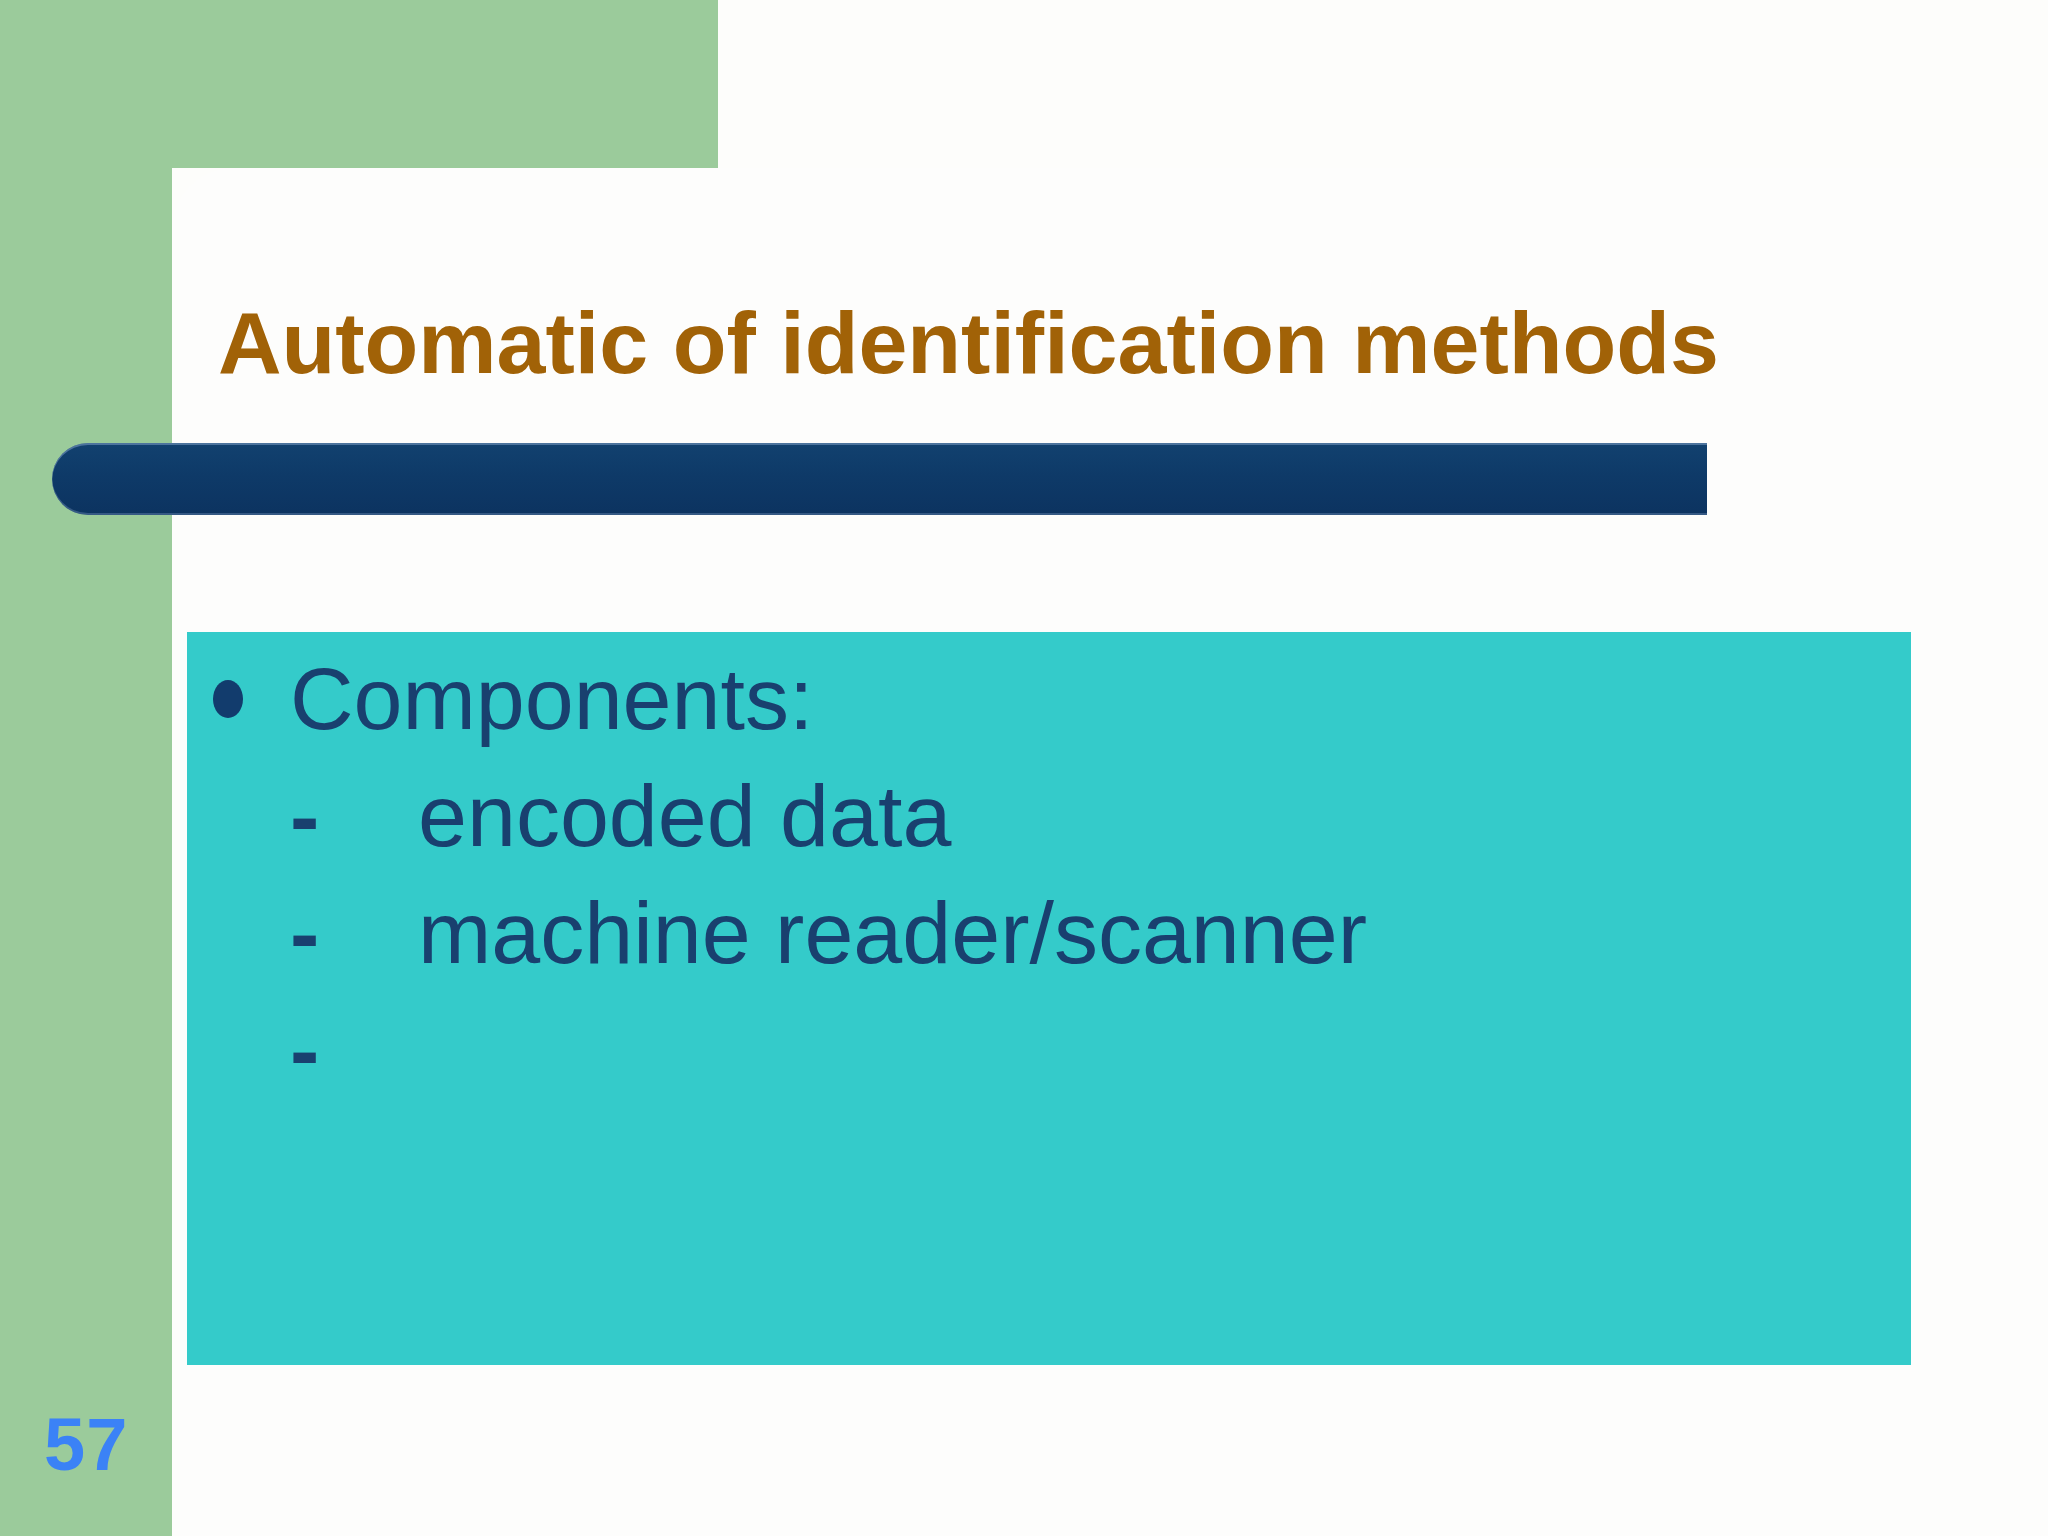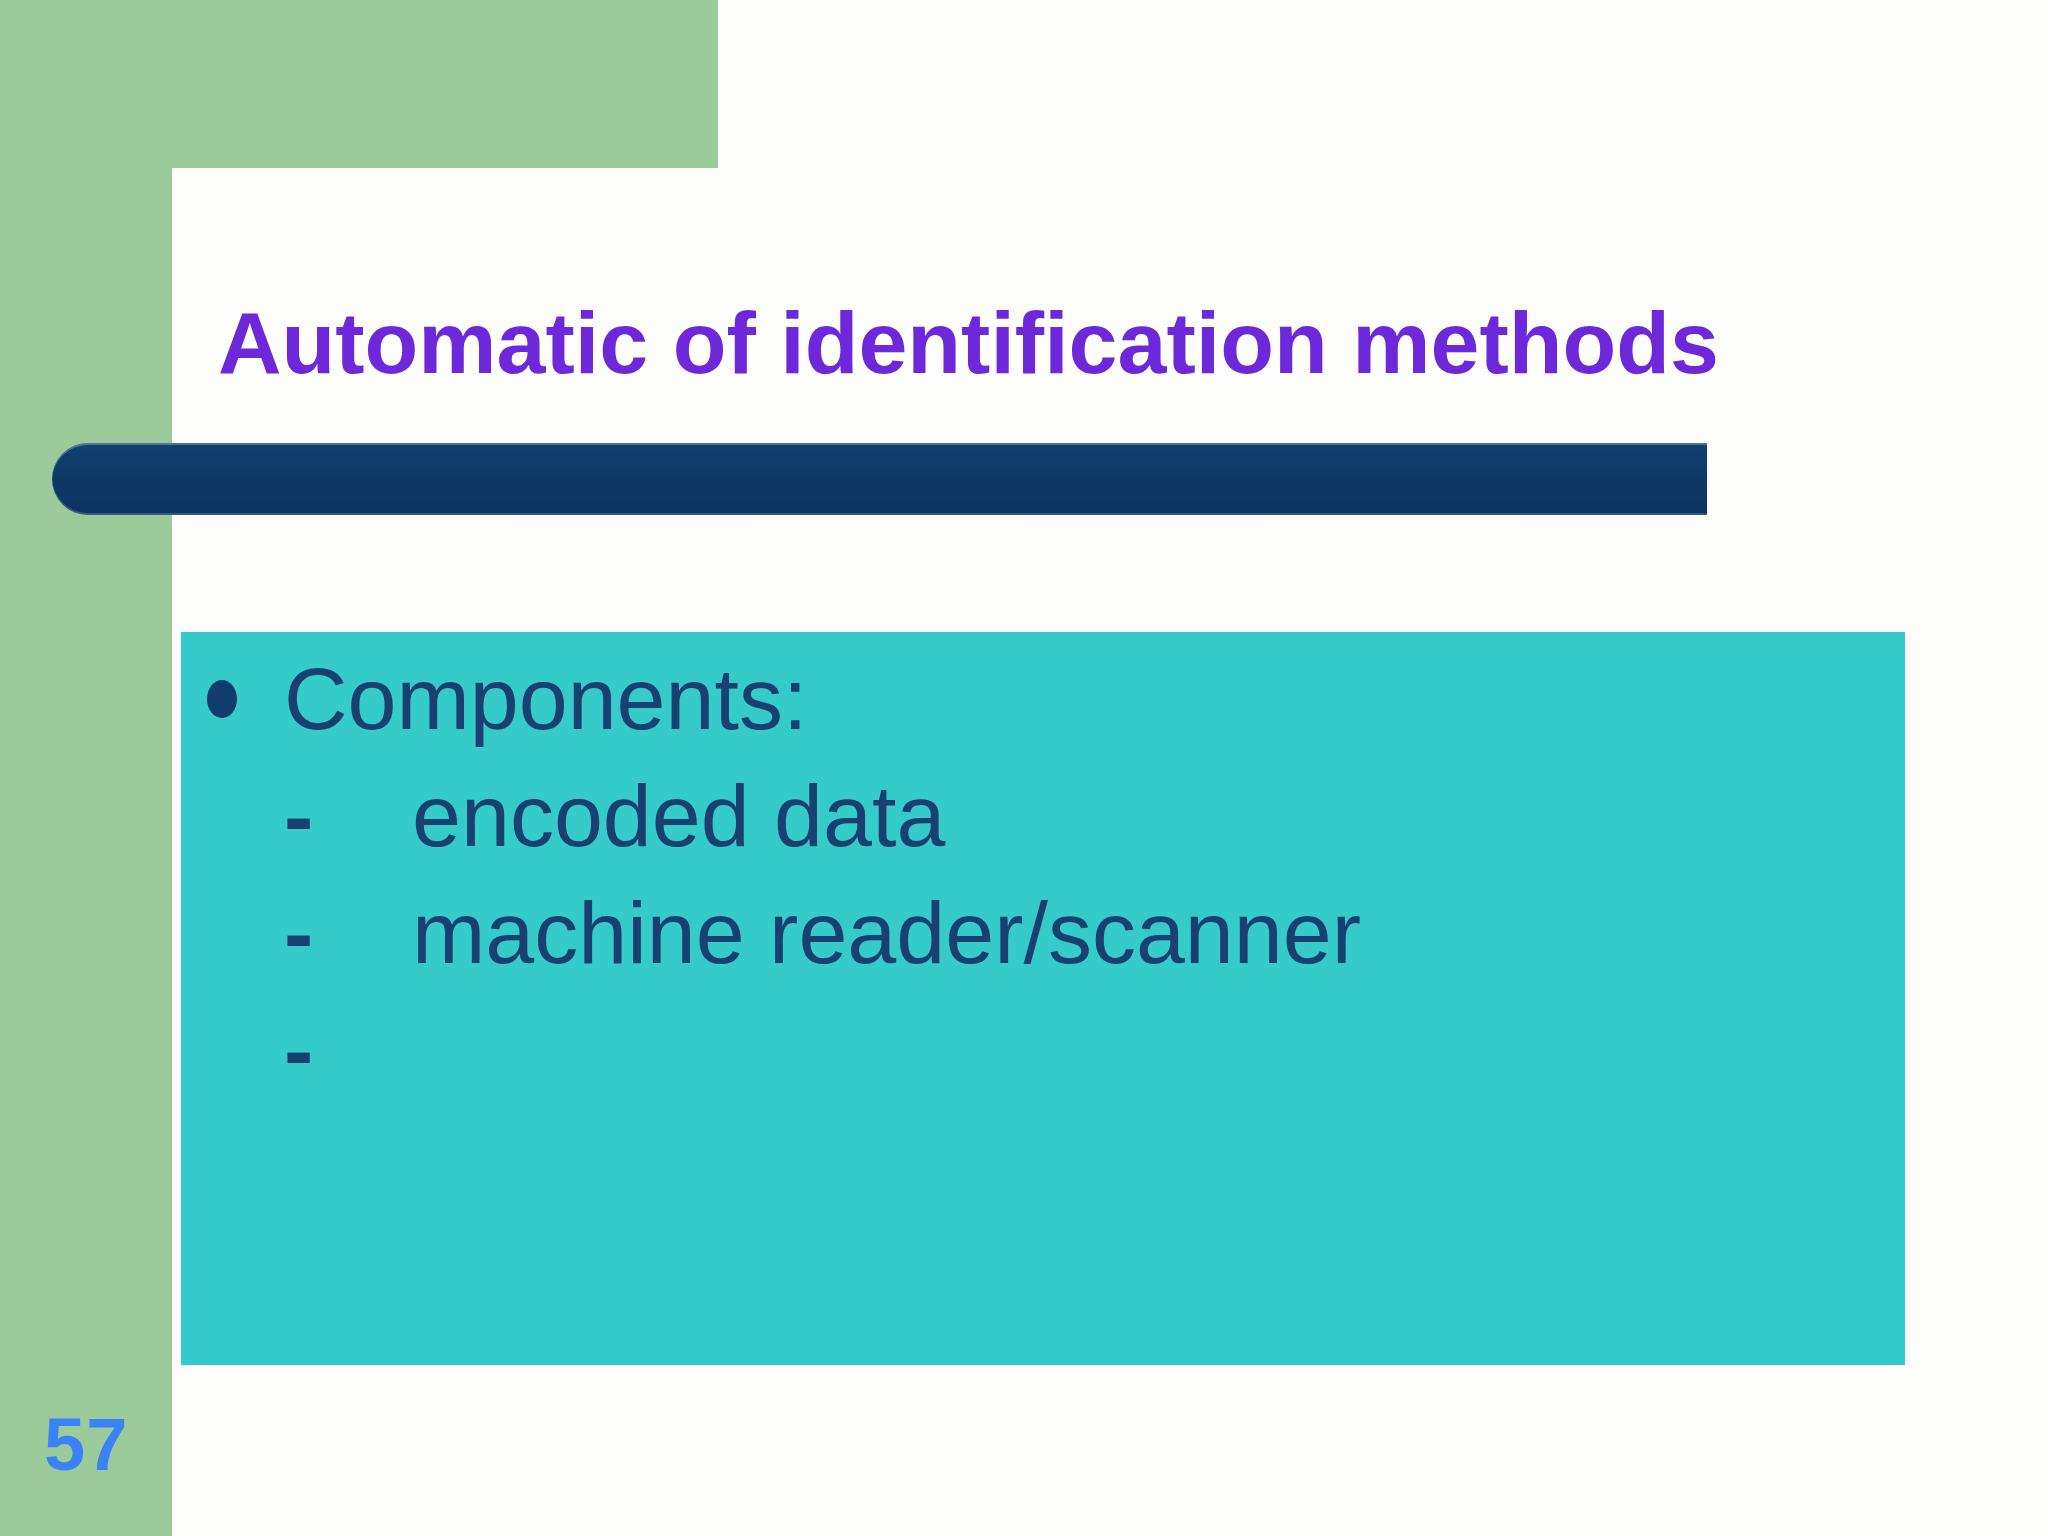--- a/index.html
+++ b/index.html
@@ -43,37 +43,37 @@
     background: #fdfdfc;
     border-top-left-radius: 62px;
   }
   .slide-title {
     position: absolute;
     left: 218px;
     top: 240px;
     font-size: 88px;
     font-weight: bold;
     line-height: 1;
-    color: #6d28d9;
+    color: #a16207;
     letter-spacing: 0px;
     white-space: nowrap;
   }
   .divider-bar {
     position: absolute;
     left: 52px;
     top: 443px;
     width: 1655px;
     height: 72px;
     background: linear-gradient(180deg, #12416f 0%, #0e3a68 45%, #0c3360 100%);
     border-radius: 36px 0 0 36px;
     box-shadow: inset 0 2px 0 rgba(150,180,215,0.45), inset 0 -2px 0 rgba(150,180,215,0.30);
   }
   .content-box {
     position: absolute;
-    left: 181px;
+    left: 187px;
     top: 632px;
     width: 1724px;
     height: 733px;
     background: #34cbca;
     padding-top: 8px;
     box-sizing: border-box;
     color: #19406f;
     font-size: 88px;
   }
   .bullet-row {

